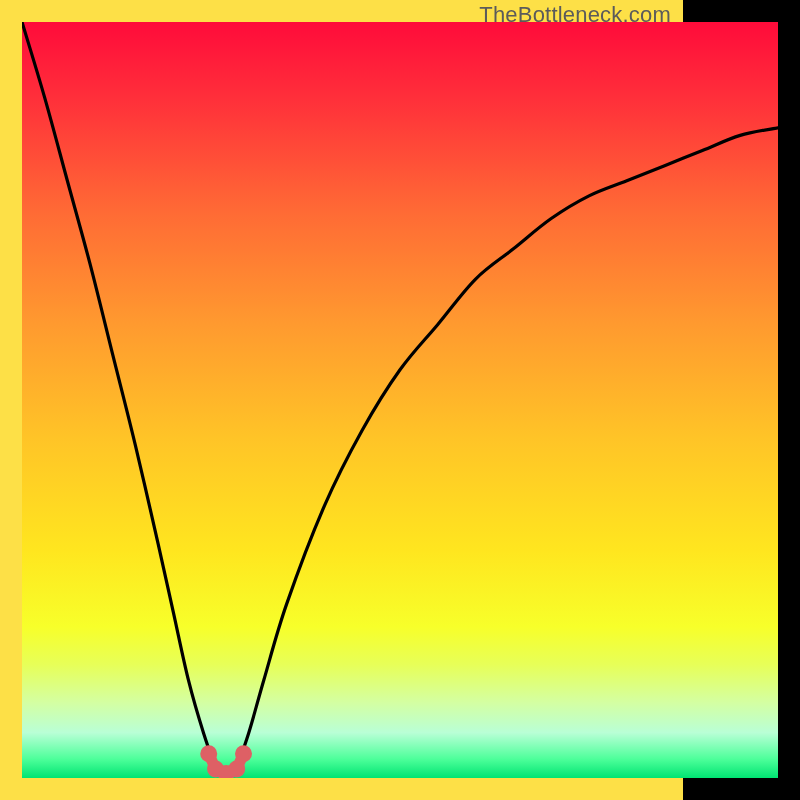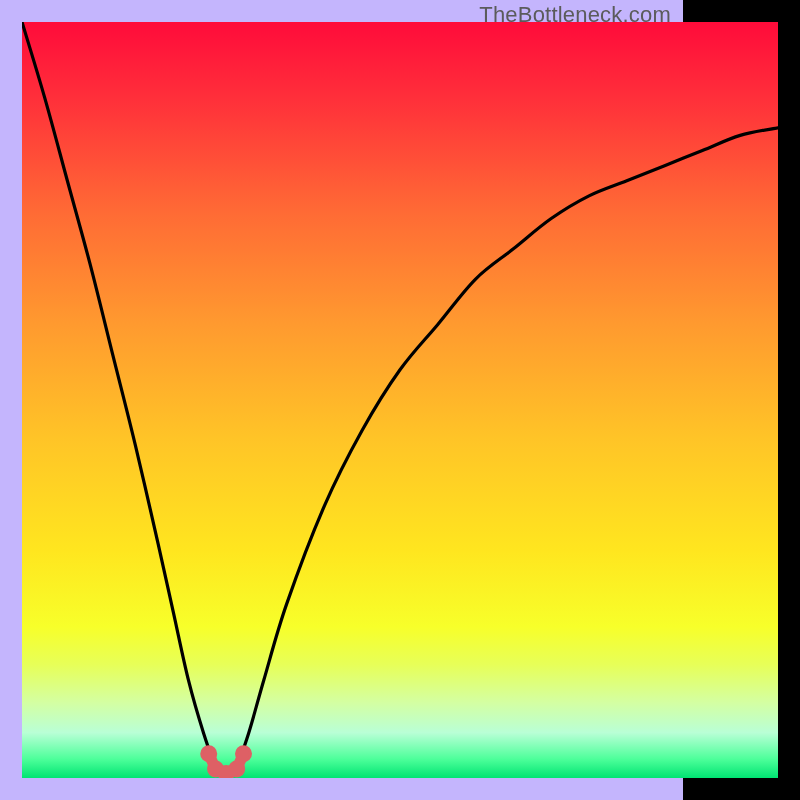--- a/index.html
+++ b/index.html
@@ -1,21 +1,21 @@
 <!DOCTYPE html>
 <html><head>
 <meta charset="utf-8">
 <style>
   * { margin: 0; padding: 0; box-sizing: border-box; }
   html, body { width: 800px; height: 800px; background: #000; overflow: hidden; }
   .frame {
     position: absolute;
     width: 683px;
     height: 800px;
-    background: #c4b5fd;
+    background: #fde047;
     padding-left: 48px;
   }
   .plot-area {
     position: absolute;
     left: 22px;
     top: 22px;
     width: 756px;
     height: 756px;
     overflow: hidden;
   }

